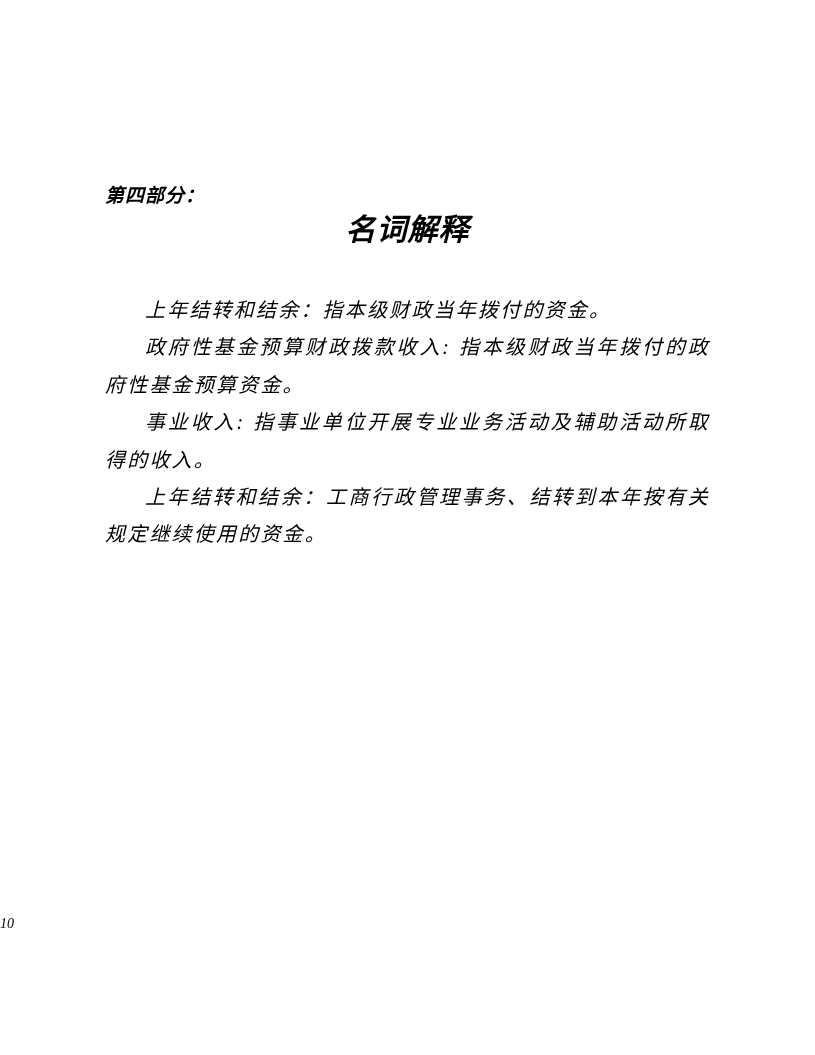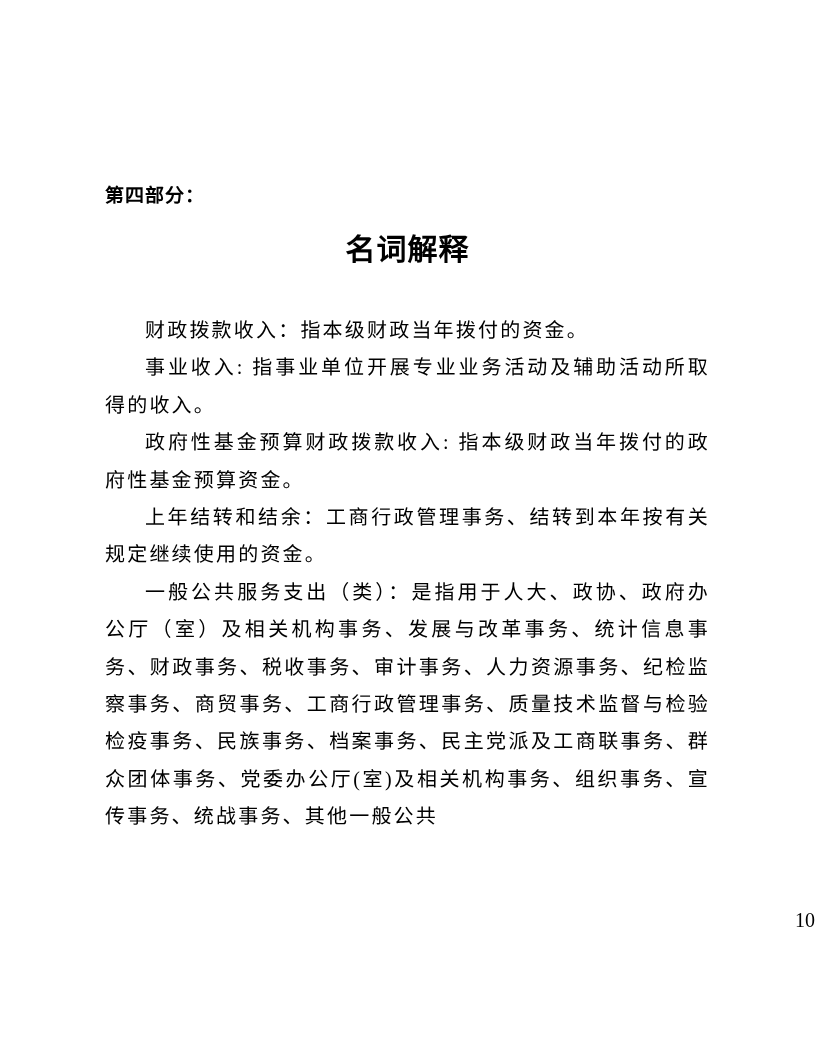--- a/index.html
+++ b/index.html
@@ -7,70 +7,70 @@
     .page {
       width: 815px;
       height: 1055px;
       margin: 0 auto;
       background: #ffffff;
       color: #000000;
       position: relative;
       font-family: "Liberation Serif", "DejaVu Serif", serif;
       padding: 184px 105px 0 105px;
       overflow: hidden;
+      font-style: italic;
     }
     .part-label {
       font-family: "Liberation Sans", "DejaVu Sans", sans-serif;
       font-weight: bold;
       font-size: 19px;
       line-height: 24px;
       letter-spacing: 1px;
     }
     .doc-title {
       text-align: center;
       font-weight: bold;
       font-size: 30px;
       line-height: 36px;
-      margin-top: 24px;
+      margin-top: 4px;
       letter-spacing: 1px;
     }
     .body-text {
       margin-top: 44px;
     }
     .body-text p {
       font-size: 20px;
       line-height: 37.4px;
       letter-spacing: 2.2px;
       text-align: justify;
       text-justify: inter-character;
       text-indent: 2em;
       word-break: break-all;
     }
     .page-number {
       position: absolute;
       bottom: 123px;
       left: 0;
       right: 0;
-      text-align: right;
-      font-size: 20px;
+      text-align: left;
+      font-size: 14px;
       letter-spacing: 0;
     }
   </style>
 </head>
 <body>
 
 <div class="page">
 
   <div class="part-label">第四部分：</div>
 
   <h1 class="doc-title">名词解释</h1>
 
   <div class="body-text">
-    <p>财政拨款收入：指本级财政当年拨付的资金。</p>
+    <p>上年结转和结余：指本级财政当年拨付的资金。</p>
+    <p>政府性基金预算财政拨款收入: 指本级财政当年拨付的政府性基金预算资金。</p>
     <p>事业收入: 指事业单位开展专业业务活动及辅助活动所取得的收入。</p>
-    <p>政府性基金预算财政拨款收入: 指本级财政当年拨付的政府性基金预算资金。</p>
     <p>上年结转和结余：工商行政管理事务、结转到本年按有关规定继续使用的资金。</p>
-    <p>一般公共服务支出（类）：是指用于人大、政协、政府办公厅（室）及相关机构事务、发展与改革事务、统计信息事务、财政事务、税收事务、审计事务、人力资源事务、纪检监察事务、商贸事务、工商行政管理事务、质量技术监督与检验检疫事务、民族事务、档案事务、民主党派及工商联事务、群众团体事务、党委办公厅(室)及相关机构事务、组织事务、宣传事务、统战事务、其他一般公共</p>
   </div>
 
   <div class="page-number">10</div>
 
 </div>
 
 </body></html>

